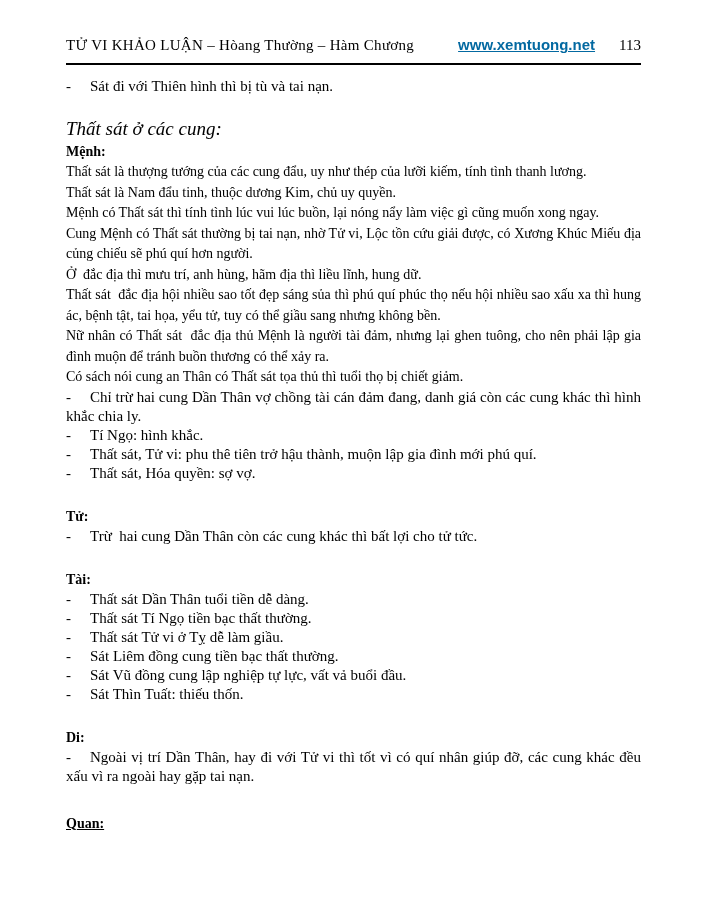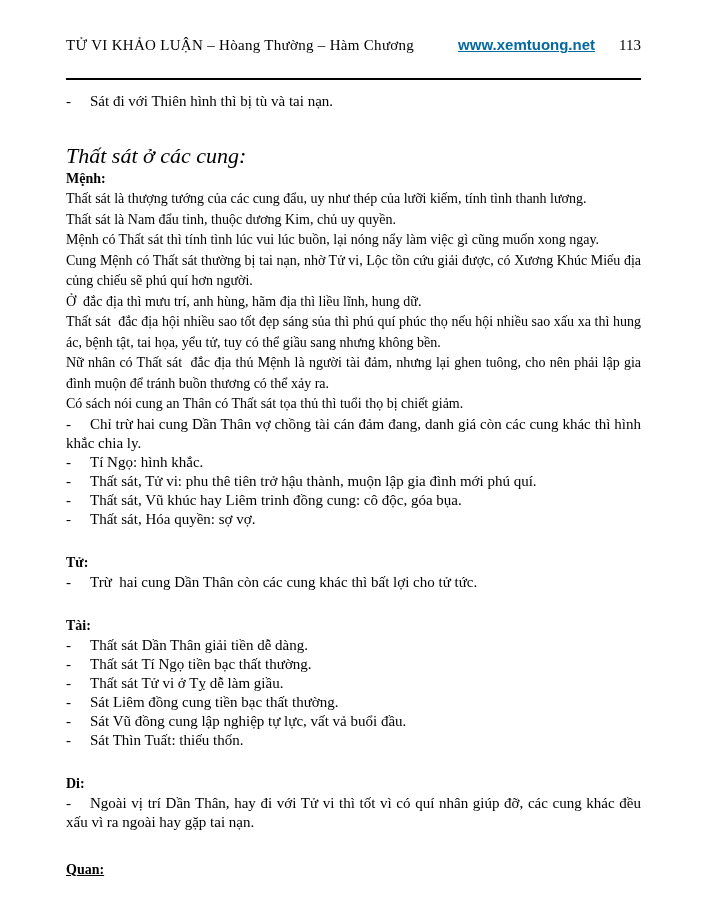--- a/index.html
+++ b/index.html
@@ -16,21 +16,21 @@
     min-height: 913px;
     background: #ffffff;
     padding: 36px 64px 40px 66px;
   }
   
   .header {
     display: flex;
     justify-content: space-between;
     align-items: baseline;
     border-bottom: 2px solid #000000;
-    padding-bottom: 24px;
+    padding-bottom: 9px;
   }
   .h-title {
     font-size: 15px;
     letter-spacing: 0.3px;
     white-space: nowrap;
   }
   .h-right {
     display: flex;
     align-items: baseline;
     gap: 24px;
@@ -51,22 +51,22 @@
     text-align: justify;
     white-space: pre-wrap;
   }
   .dash {
     display: inline-block;
     width: 24px;
     white-space: nowrap;
   }
   .intro { margin-top: 12px; }
   .doc-title {
-    margin-top: 32px;
-    font-size: 22px;
+    margin-top: 20px;
+    font-size: 19px;
     font-style: italic;
     font-weight: normal;
     line-height: 26px;
   }
   .sec {
     font-size: 14px;
     font-weight: bold;
     line-height: 20px;
   }
   .sec.gap { margin-top: 24px; }
@@ -101,28 +101,27 @@
   <p class="para">Mệnh có Thất sát thì tính tình lúc vui lúc buồn, lại nóng nẩy làm việc gì cũng muốn xong ngay.</p>
   <p class="para">Cung Mệnh có Thất sát thường bị tai nạn, nhờ Tử vi, Lộc tồn cứu giải được, có Xương Khúc Miếu địa củng chiếu sẽ phú quí hơn người.</p>
   <p class="para">Ở  đắc địa thì mưu trí, anh hùng, hãm địa thì liều lĩnh, hung dữ.</p>
   <p class="para">Thất sát  đắc địa hội nhiều sao tốt đẹp sáng sủa thì phú quí phúc thọ nếu hội nhiều sao xấu xa thì hung ác, bệnh tật, tai họa, yểu tử, tuy có thể giầu sang nhưng không bền.</p>
   <p class="para">Nữ nhân có Thất sát  đắc địa thủ Mệnh là người tài đảm, nhưng lại ghen tuông, cho nên phải lập gia đình muộn để tránh buồn thương có thể xảy ra.</p>
   <p class="para">Có sách nói cung an Thân có Thất sát tọa thủ thì tuổi thọ bị chiết giảm.</p>
 
   <p class="bullet"><span class="dash">-</span><span>Chỉ trừ hai cung Dần Thân vợ chồng tài cán đảm đang, danh giá còn các cung khác thì hình khắc chia ly.</span></p>
   <p class="bullet"><span class="dash">-</span><span>Tí Ngọ: hình khắc.</span></p>
   <p class="bullet"><span class="dash">-</span><span>Thất sát, Tử vi: phu thê tiên trở hậu thành, muộn lập gia đình mới phú quí.</span></p>
-  <p class="bullet"><span class="dash">-</span><span>Thất sát, Vũ khúc hay Liêm trinh đồng cung: cô độc, góa bụa.</span></p>
   <p class="bullet"><span class="dash">-</span><span>Thất sát, Hóa quyền: sợ vợ.</span></p>
 
   <h2 class="sec gap">Tử:</h2>
   <p class="bullet"><span class="dash">-</span><span>Trừ  hai cung Dần Thân còn các cung khác thì bất lợi cho tử tức.</span></p>
 
   <h2 class="sec gap">Tài:</h2>
-  <p class="bullet"><span class="dash">-</span><span>Thất sát Dần Thân giải tiền dễ dàng.</span></p>
+  <p class="bullet"><span class="dash">-</span><span>Thất sát Dần Thân tuổi tiền dễ dàng.</span></p>
   <p class="bullet"><span class="dash">-</span><span>Thất sát Tí Ngọ tiền bạc thất thường.</span></p>
   <p class="bullet"><span class="dash">-</span><span>Thất sát Tử vi ở Tỵ dễ làm giầu.</span></p>
   <p class="bullet"><span class="dash">-</span><span>Sát Liêm đồng cung tiền bạc thất thường.</span></p>
   <p class="bullet"><span class="dash">-</span><span>Sát Vũ đồng cung lập nghiệp tự lực, vất vả buổi đầu.</span></p>
   <p class="bullet"><span class="dash">-</span><span>Sát Thìn Tuất: thiếu thốn.</span></p>
 
   <h2 class="sec gap">Di:</h2>
   <p class="bullet"><span class="dash">-</span><span>Ngoài vị trí Dần Thân, hay đi với Tử vi thì tốt vì có quí nhân giúp đỡ, các cung khác đều xấu vì ra ngoài hay gặp tai nạn.</span></p>
 
   <h2 class="sec gap-lg">Quan:</h2>

